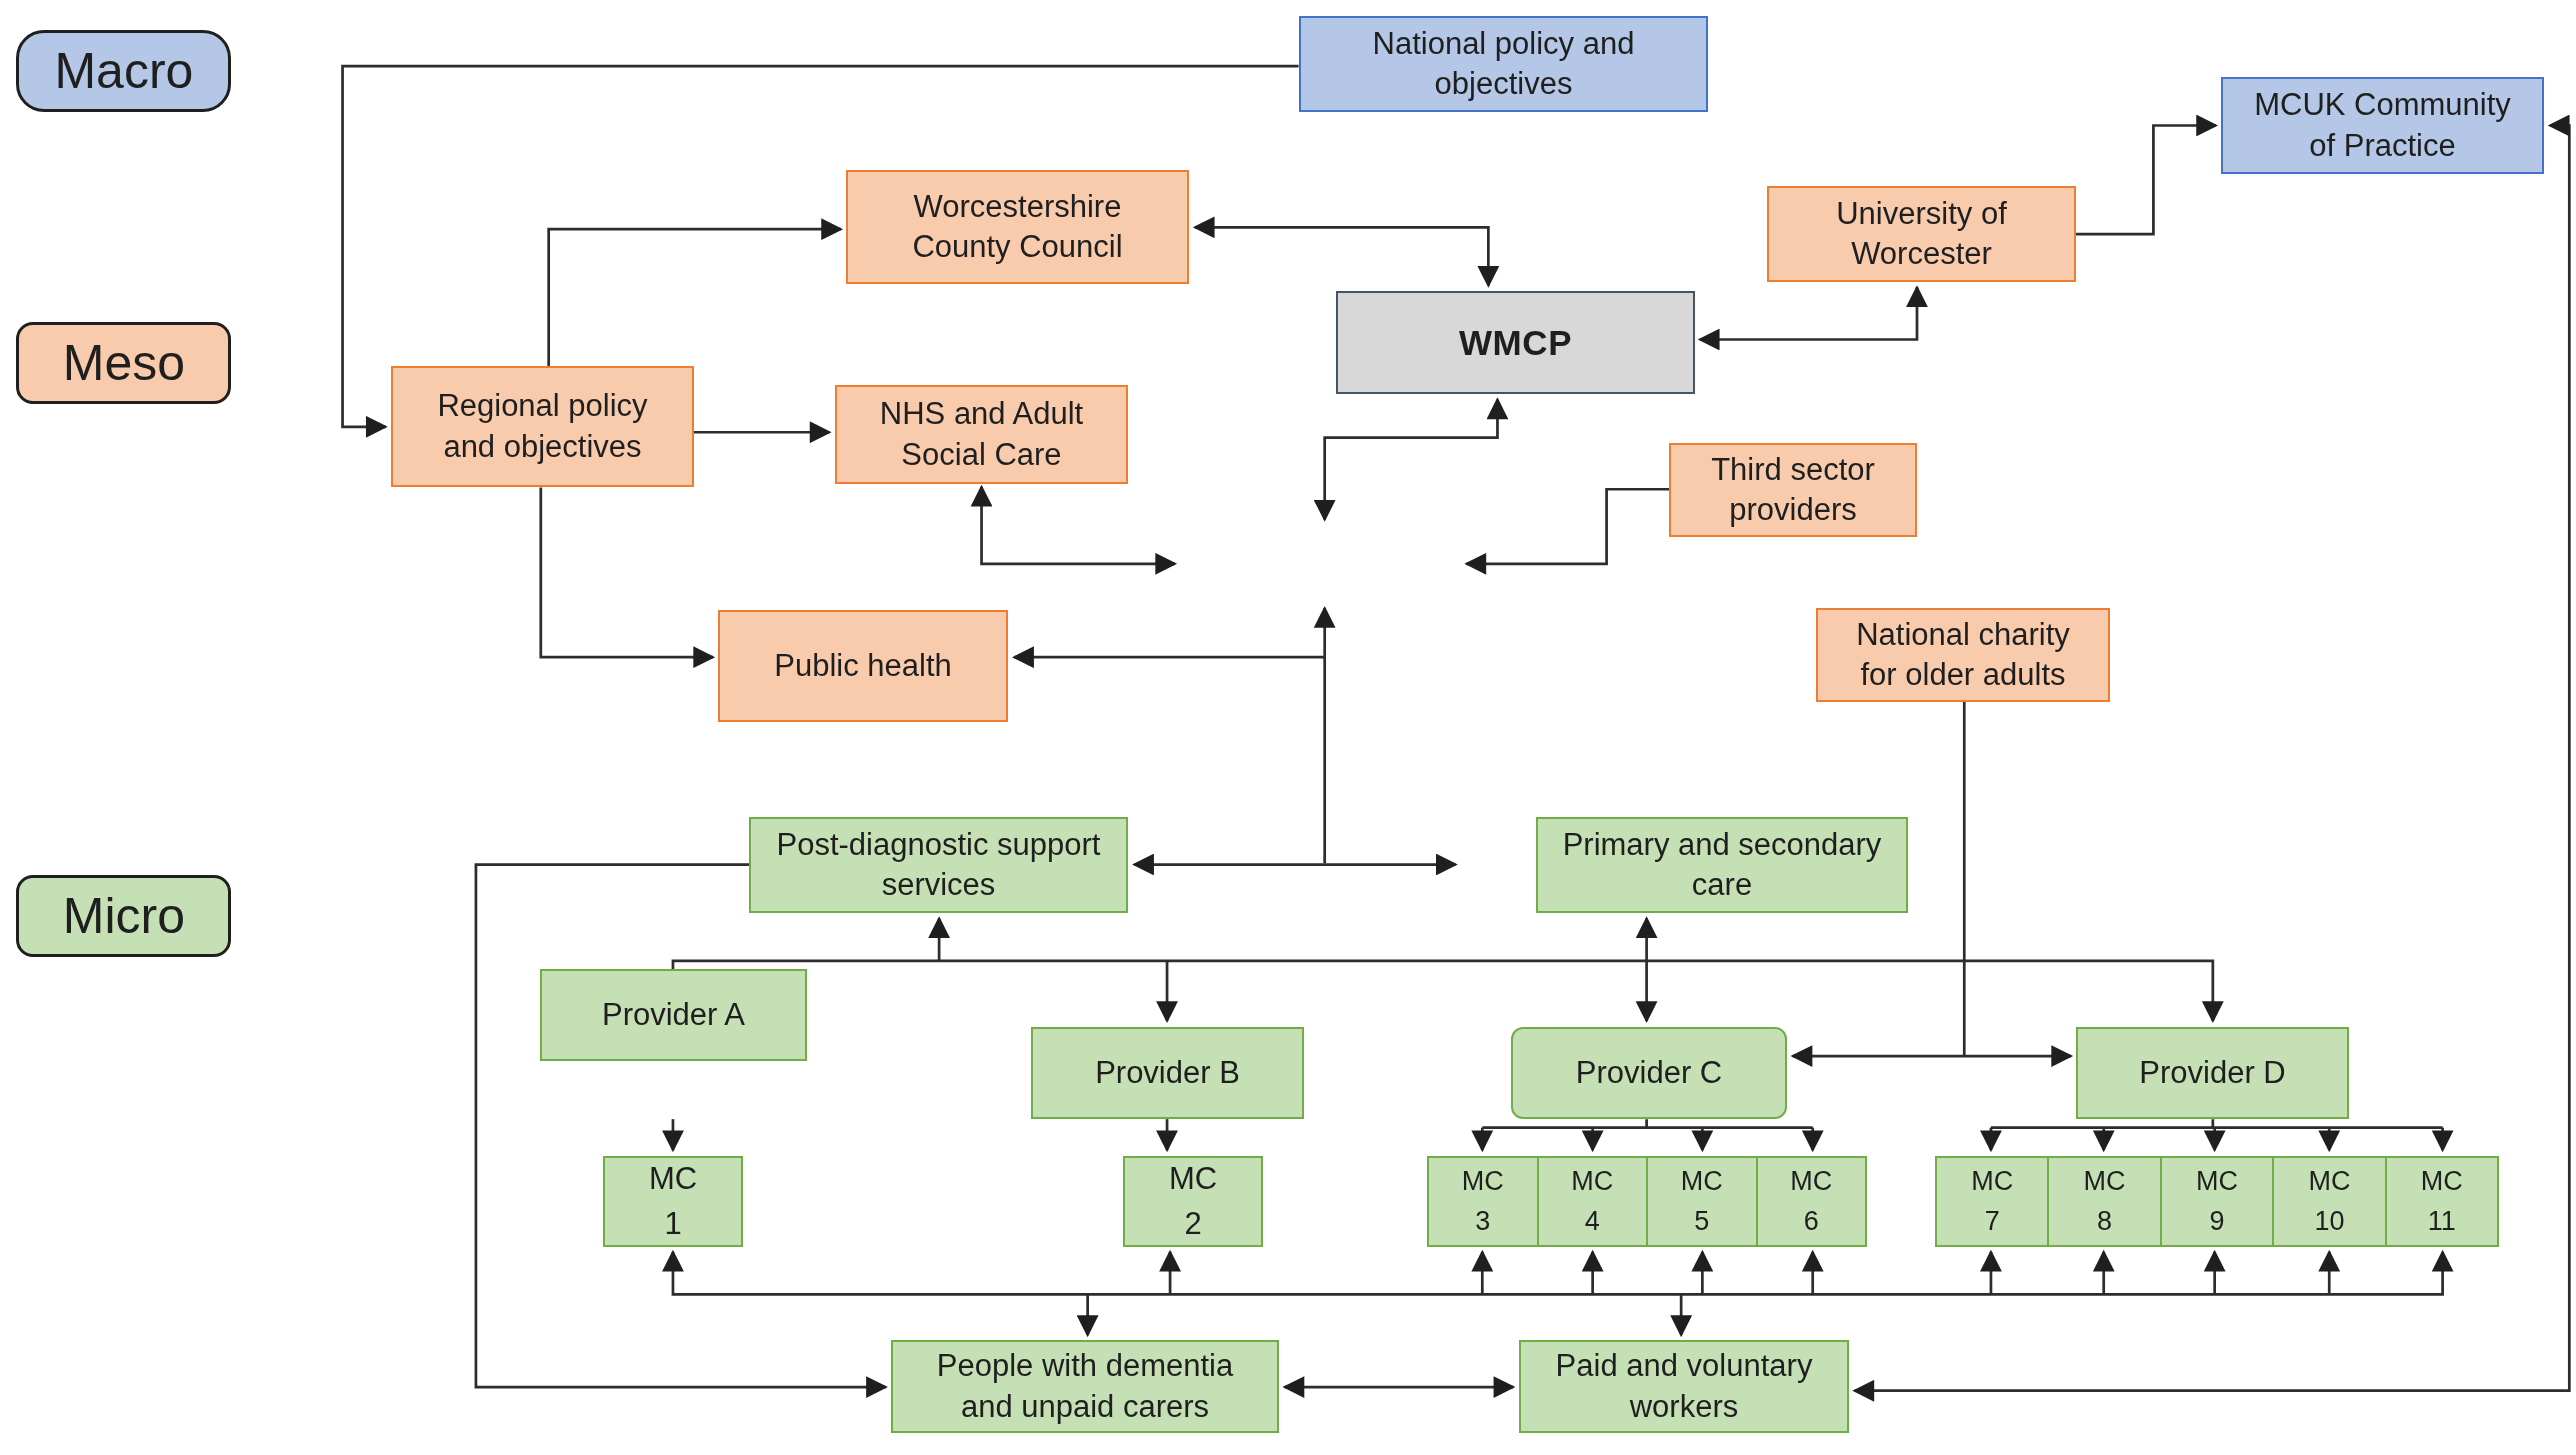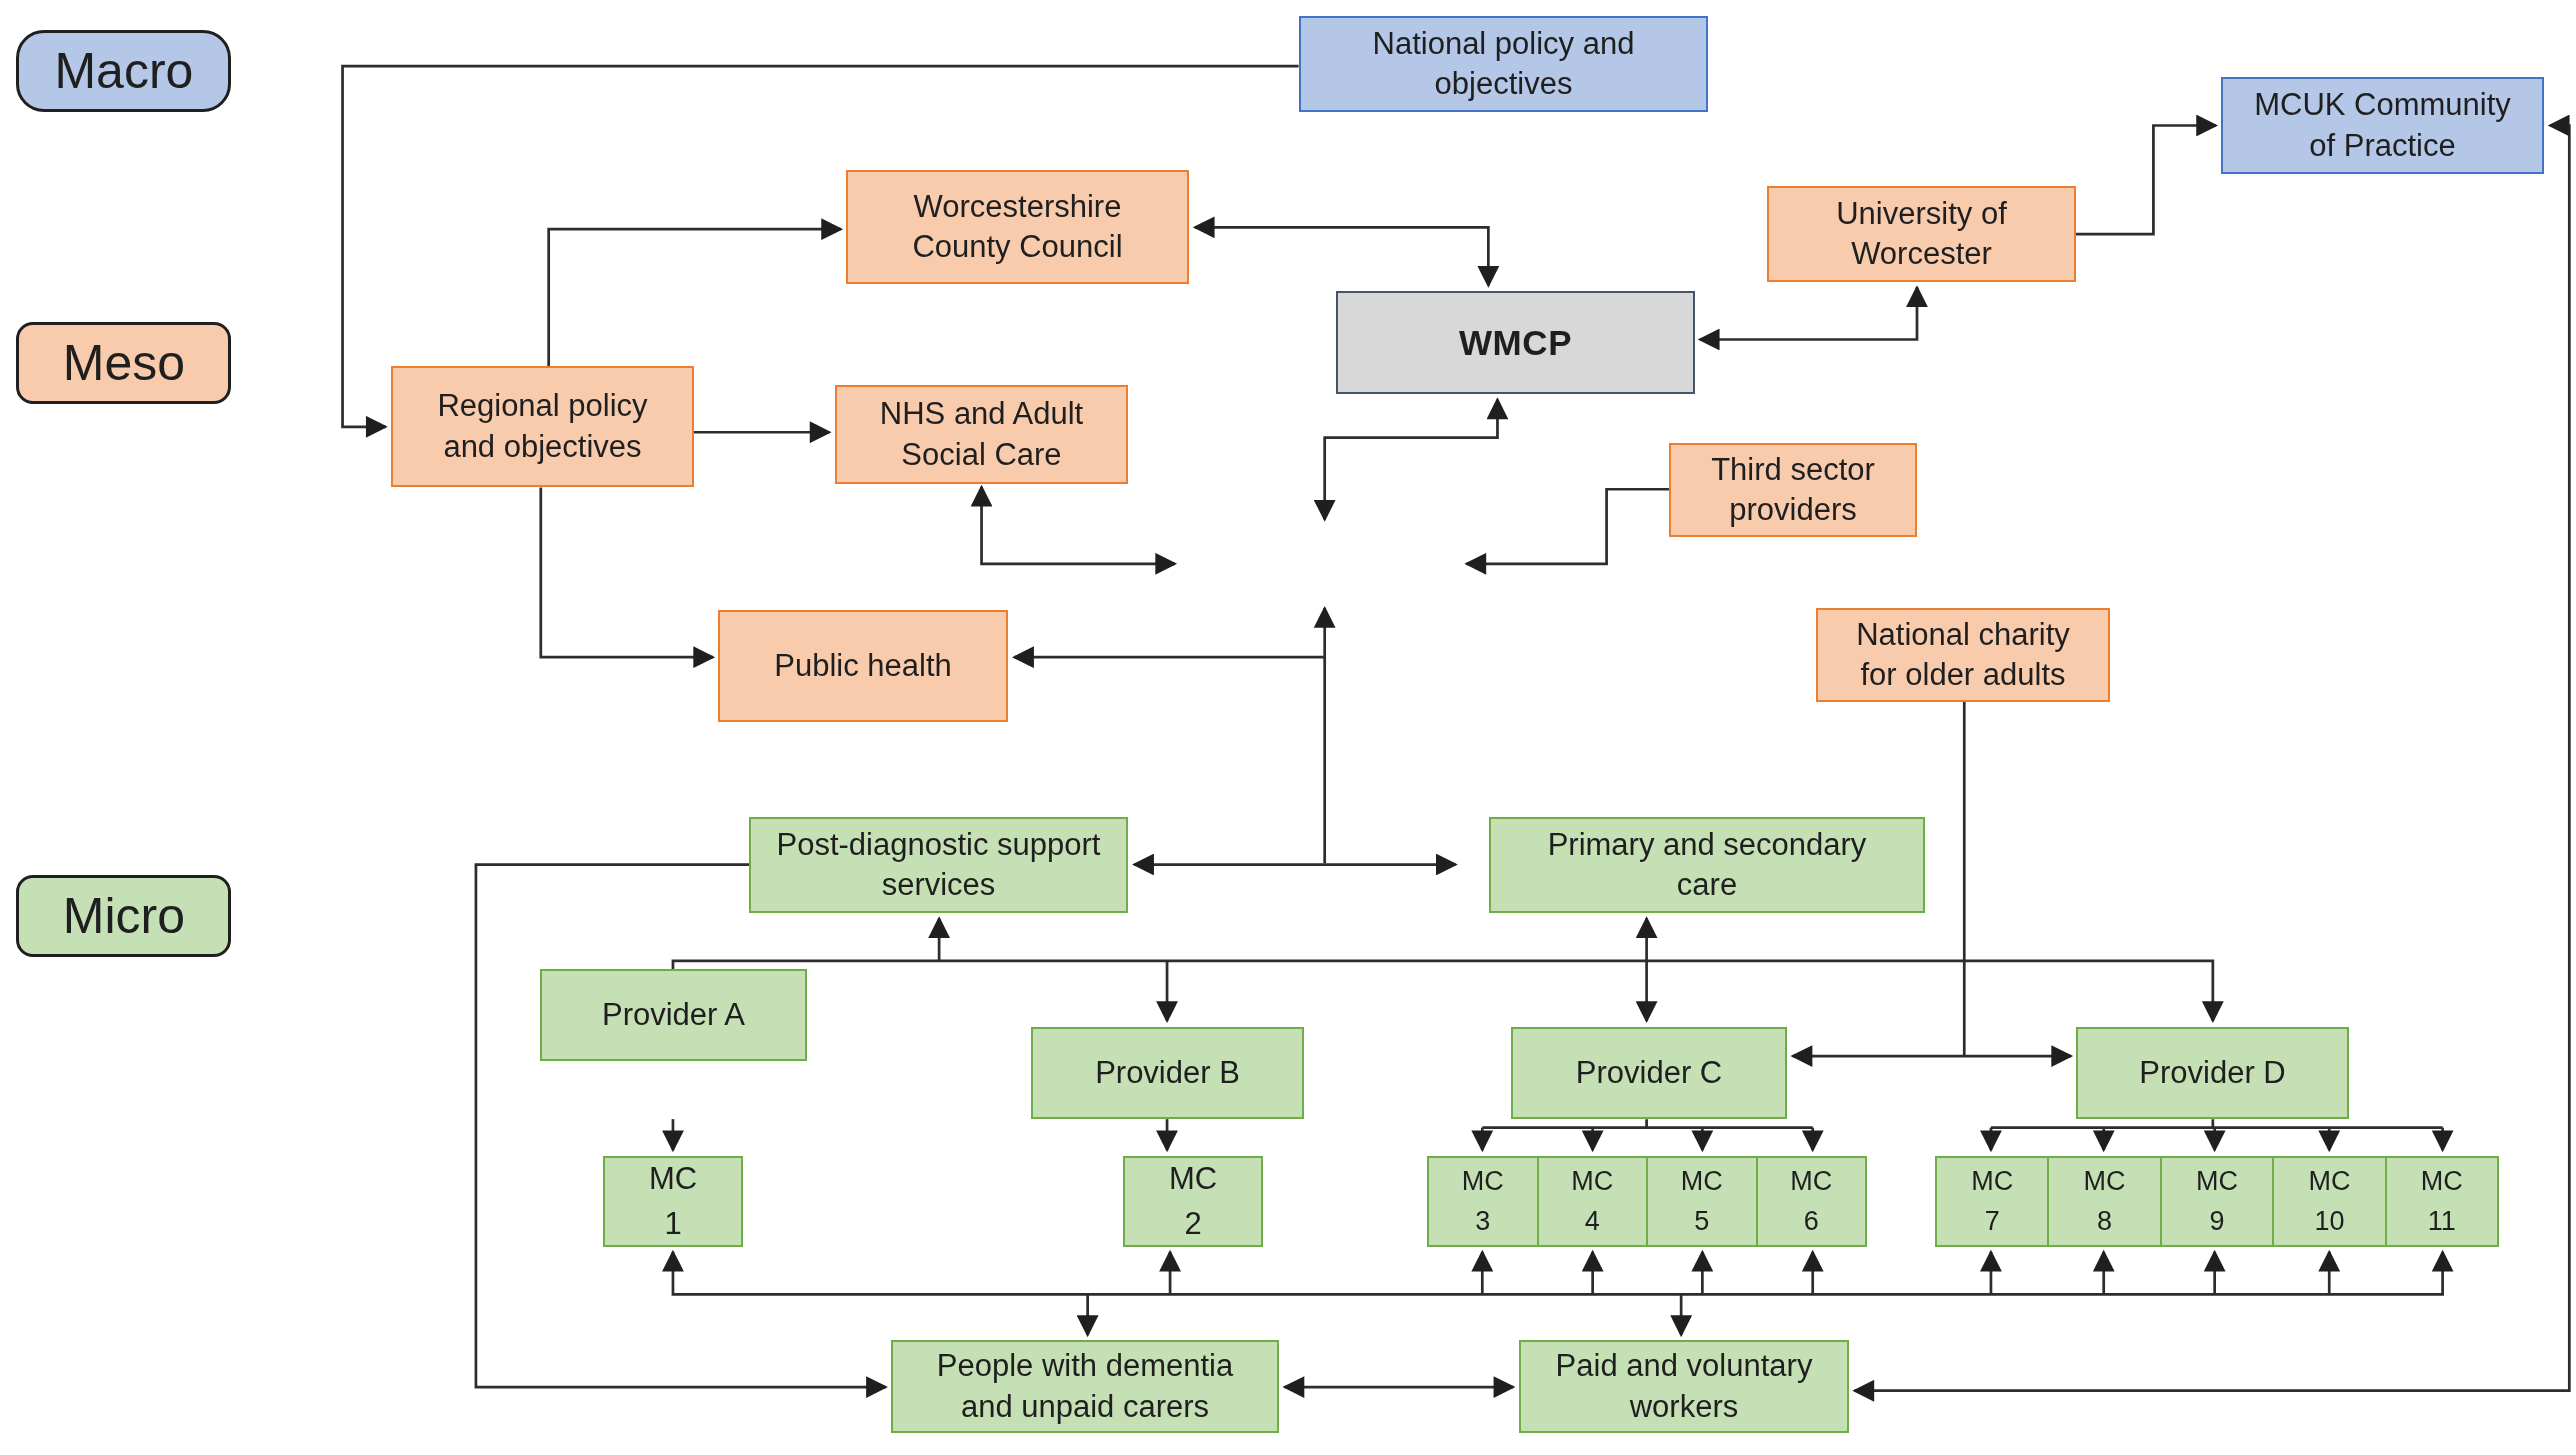--- a/index.html
+++ b/index.html
@@ -57,24 +57,24 @@
   #n-cc      {left:846px;top:170px;  width:343px; height:114px;}
   #n-uow     {left:1767px;top:186px;  width:309px; height:96px;text-align:center;}
   #n-wmcp    {left:1336px;top:291px;  width:359px; height:103px;}
   #n-regional{left:391px; top:366px;  width:303px; height:121px;}
   #n-nhs     {left:835px;top:385px;  width:293px; height:99px;}
   #n-third   {left:1669px;top:443px;  width:248px; height:94px;}
   #n-kc      {left:1180px;top:525px;  width:281px; height:78px;}
   #n-charity {left:1816px;top:608px; width:294px; height:94px;}
   #n-public  {left:718px;top:610px; width:290px; height:112px;}
   #n-postdiag{left:749px;top:817px; width:379px; height:96px;}
-  #n-primary {left:1489px;top:817px; width:436px; height:96px;}
+  #n-primary {left:1536px;top:817px; width:372px; height:96px;}
   #n-prova   {left:540px; top:969px; width:267px; height:92px;}
   #n-provb   {left:1031px;top:1027px; width:273px; height:92px;}
-  #n-provc   {left:1511px;top:1027px; width:276px; height:92px;}
+  #n-provc   {left:1511px;top:1027px; width:276px; height:92px;border-radius:12px;}
   #n-provd   {left:2076px;top:1027px; width:273px; height:92px;}
   #n-mc1     {left:603px; top:1156px; width:140px; height:91px;}
   #n-mc2     {left:1123px;top:1156px; width:140px; height:91px;}
   #g-mc36    {left:1427px;top:1156px; width:440px; height:91px;}
   #g-mc711   {left:1935px;top:1156px; width:564px; height:91px;}
   #n-people  {left:891px;top:1340px; width:388px; height:93px;}
   #n-paid    {left:1519px;top:1340px; width:330px; height:93px;}
 
   path.wire{stroke:var(--line);stroke-width:4.5;fill:none;}
 </style>

